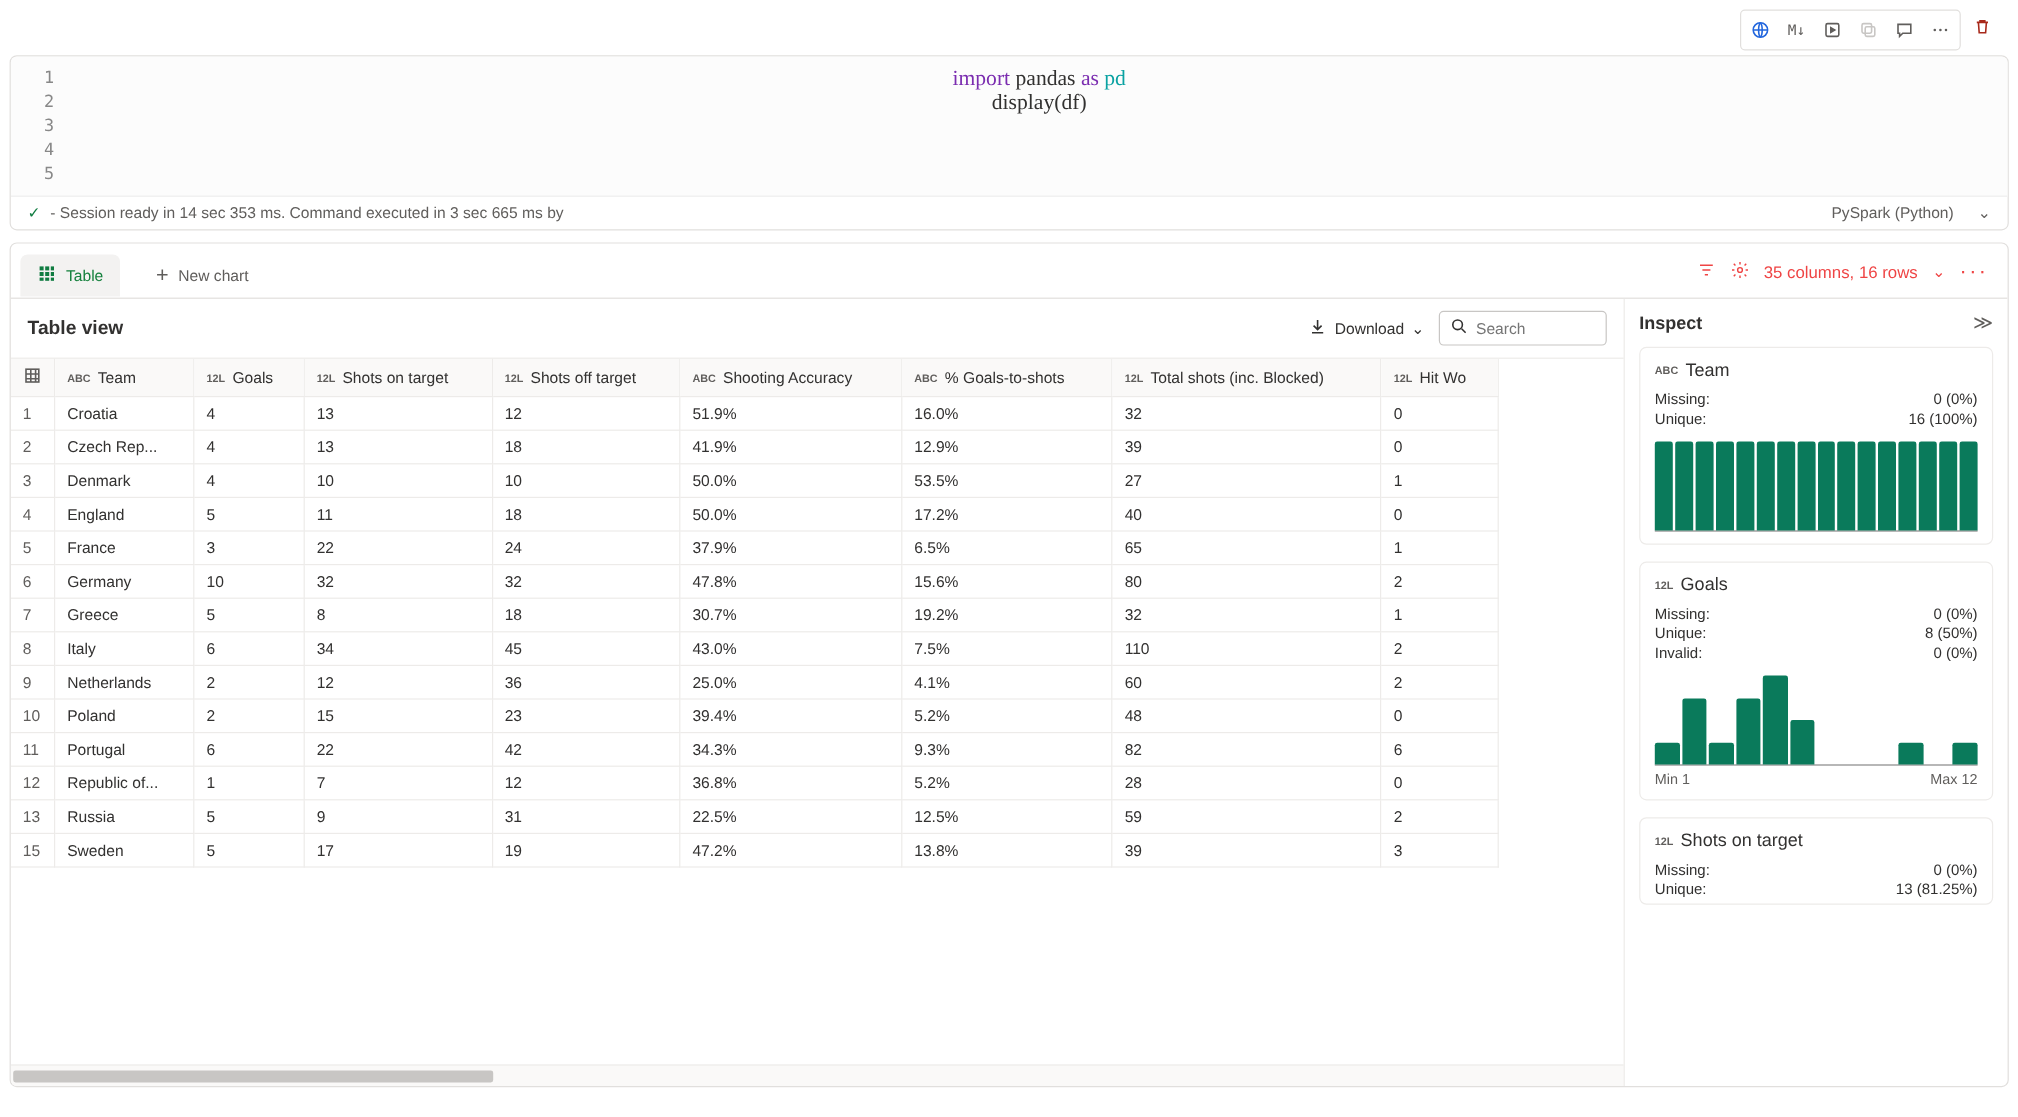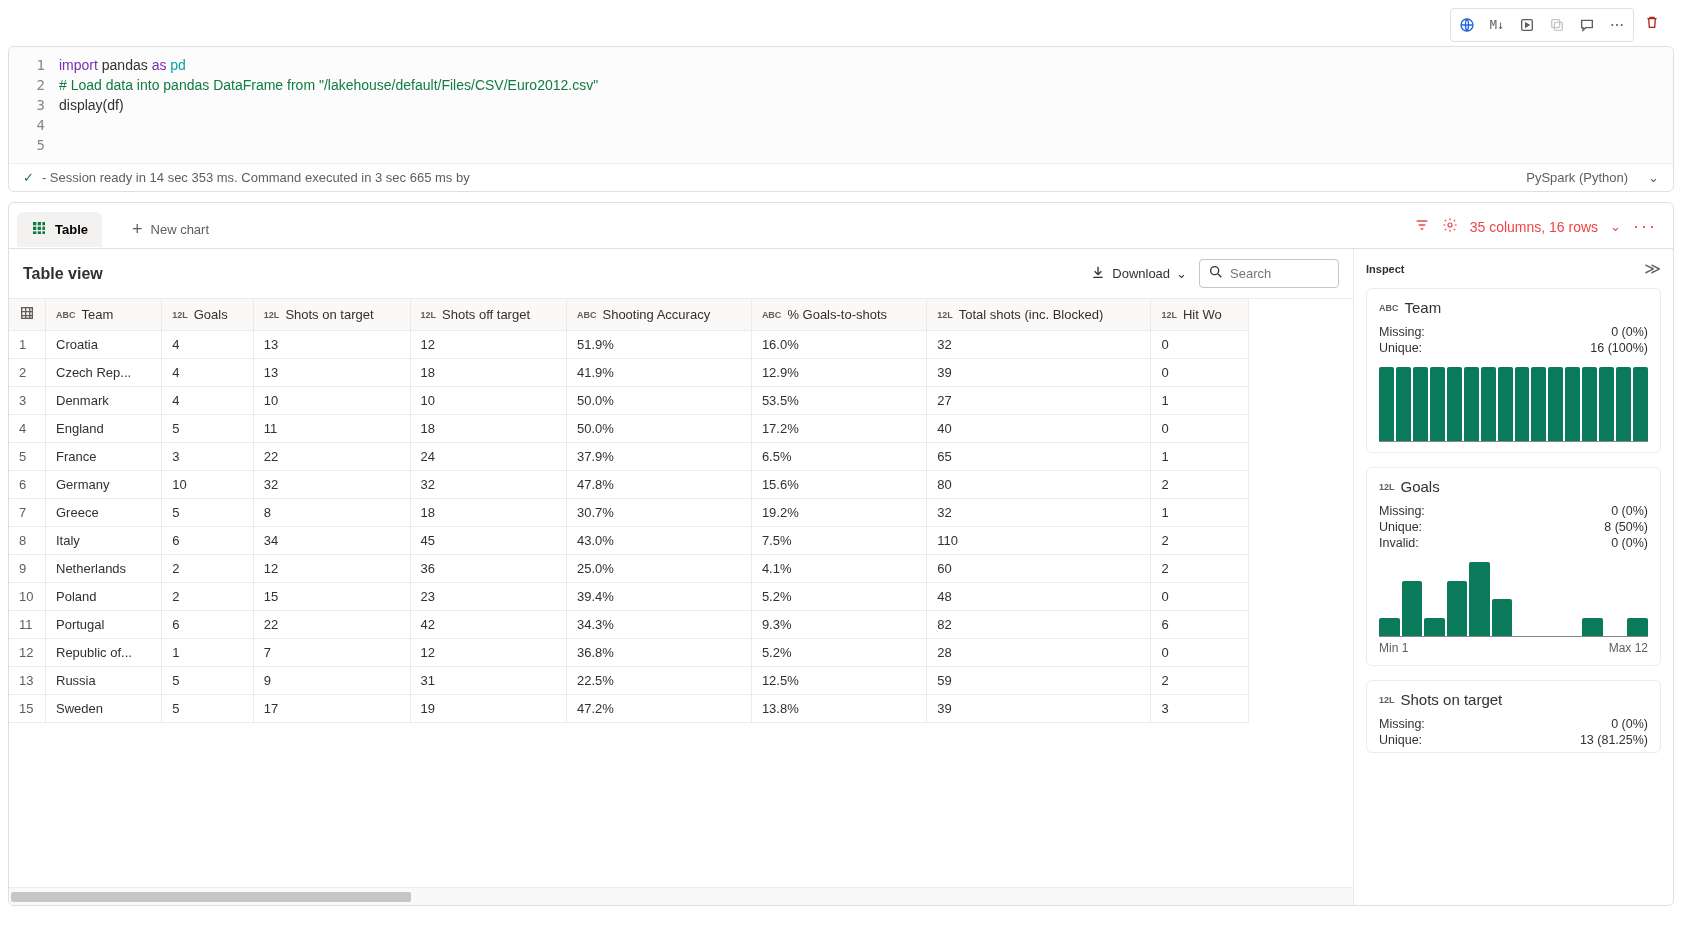--- a/index.html
+++ b/index.html
@@ -9,31 +9,31 @@
   .tb-btn { width: 28px; height: 28px; display:flex; align-items:center; justify-content:center; border:none; background:transparent; cursor:pointer; color:#605e5c; border-radius:4px; }
   .tb-btn.blue { color:#2266dd; }
   .tb-btn.red  { color:#a8291b; }
   .tb-btn.faded { color:#c8c6c4; }
   .tb-group { display:flex; gap:2px; border:1px solid #e1dfdd; border-radius:4px; padding:2px; }
 
   .code-cell { border:1px solid #e1dfdd; border-radius:6px; margin-bottom:10px; overflow:hidden; }
   .code-area { display:flex; background:#fcfcfc; border-bottom:1px solid #eee; }
   .gutter { width:50px; padding:8px 0; font-family: Consolas, monospace; font-size:14px; color:#888; text-align:right; }
   .gutter div { line-height:20px; padding-right:14px; }
-  .code-body { flex:1; padding:8px 0; font-family: Liberation Sans, sans-serif; font-size:14px; }
+  .code-body { flex:1; padding:8px 0; font-family: Liberation Serif, serif; font-size:18px;text-align:center; }
   .code-body div { line-height:20px; white-space:pre; }
   .kw { color:#7b2db0; } .name { color:#0aa2a2; } .cmt { color:#107c41; } .str { color:#b55454; }
   .status-bar { display:flex; align-items:center; gap:8px; padding:6px 14px; font-size:13px; color:#605e5c; }
   .status-bar .check { color:#107c41; }
   .status-right { margin-left:auto; display:flex; align-items:center; gap:20px; }
 
   .output-panel { border:1px solid #e1dfdd; border-radius:6px; overflow:hidden; }
   .tabs-row { display:flex; align-items:center; border-bottom:1px solid #e1dfdd; padding:8px 8px 0 8px; gap:16px; }
   .tab { display:flex; align-items:center; gap:8px; padding:8px 14px; cursor:pointer; color:#605e5c; border-radius:6px 6px 0 0; }
-  .tab.active { background:#f3f2f1; color:#000000; font-weight:700; }
+  .tab.active { background:#f3f2f1; color:#15803d; font-weight:400; }
   .tab .plus { font-size:18px; color:#605e5c; }
   .tabs-spacer { flex:1; }
   .tabs-right { display:flex; align-items:center; gap:12px; color:#ef4444; padding-bottom:6px; padding-right:8px;}
   .summary-text { font-size:14px; }
   .dots { font-size:18px; letter-spacing:2px; cursor:pointer; }
 
   .split { display:flex; height: calc(931px - 275px); }
   .left-pane { flex:1; min-width:0; display:flex; flex-direction:column; }
   .right-pane { width:320px; border-left:1px solid #edebe9; padding:10px 12px 0 12px; overflow:hidden; }
 
@@ -48,21 +48,21 @@
   table.data { border-collapse:collapse; min-width:1240px; }
   table.data th, table.data td { border-bottom:1px solid #edebe9; border-right:1px solid #edebe9; padding:6px 10px; text-align:left; font-weight:normal; font-size:13px; white-space:nowrap; }
   table.data th { background:#faf9f8; position:sticky; top:0; color:#323130; }
   .rownum { width:36px; text-align:center; color:#605e5c; }
   .colhdr { display:flex; align-items:center; gap:6px; }
   .type-badge { font-size:9px; font-weight:600; color:#605e5c; font-family:sans-serif; }
   .hscrollbar { height:18px; background:#faf9f8; display:flex; align-items:center; padding:0 2px; border-top:1px solid #edebe9;}
   .thumb { height:10px; background:#c8c6c4; width:400px; border-radius:2px; }
 
   .insp-header { display:flex; align-items:center; justify-content:space-between; margin-bottom:10px; }
-  .insp-title { font-size:11px; font-weight:600; }
+  .insp-title { font-size:15px; font-weight:600; }
   .col-card { border:1px solid #edebe9; border-radius:6px; padding:10px 12px; margin-bottom:14px; }
   .col-card-title { display:flex; align-items:center; gap:6px; margin-bottom:8px; }
   .col-card-title .nm { font-size:15px; font-weight:500; }
   .stat-row { display:flex; justify-content:space-between; font-size:12.5px; color:#323130; padding:1px 0; }
   .minichart { height:80px; display:flex; align-items:flex-end; gap:2px; margin-top:6px; border-bottom:1px solid #888; padding-bottom:0;}
   .bar { background:#0a7a5b; border-radius:2px 2px 0 0; }
   .range-row { display:flex; justify-content:space-between; font-size:12px; color:#605e5c; margin-top:4px; }
 
   .sv { width:16px; height:16px; }
 </style>
@@ -114,21 +114,20 @@
   <div class="code-area">
     <div class="gutter">
       <div>1</div>
         <div>2</div>
         <div>3</div>
         <div>4</div>
         <div>5</div>
     </div>
     <div class="code-body">
       <div><span class="kw">import</span><span> pandas </span><span class="kw">as</span><span class="name"> pd</span></div>
-      <div><span class="cmt"># Load data into pandas DataFrame from "/lakehouse/default/Files/CSV/Euro2012.csv"</span></div>
       <div><span>display(df)</span></div>
       <div>&nbsp;</div>
     </div>
   </div>
   <div class="status-bar">
     <span class="check">✓</span>
     <span>- Session ready in 14 sec 353 ms. Command executed in 3 sec 665 ms by</span>
     <div class="status-right">
       <span>PySpark (Python)</span>
       <span>⌄</span>

